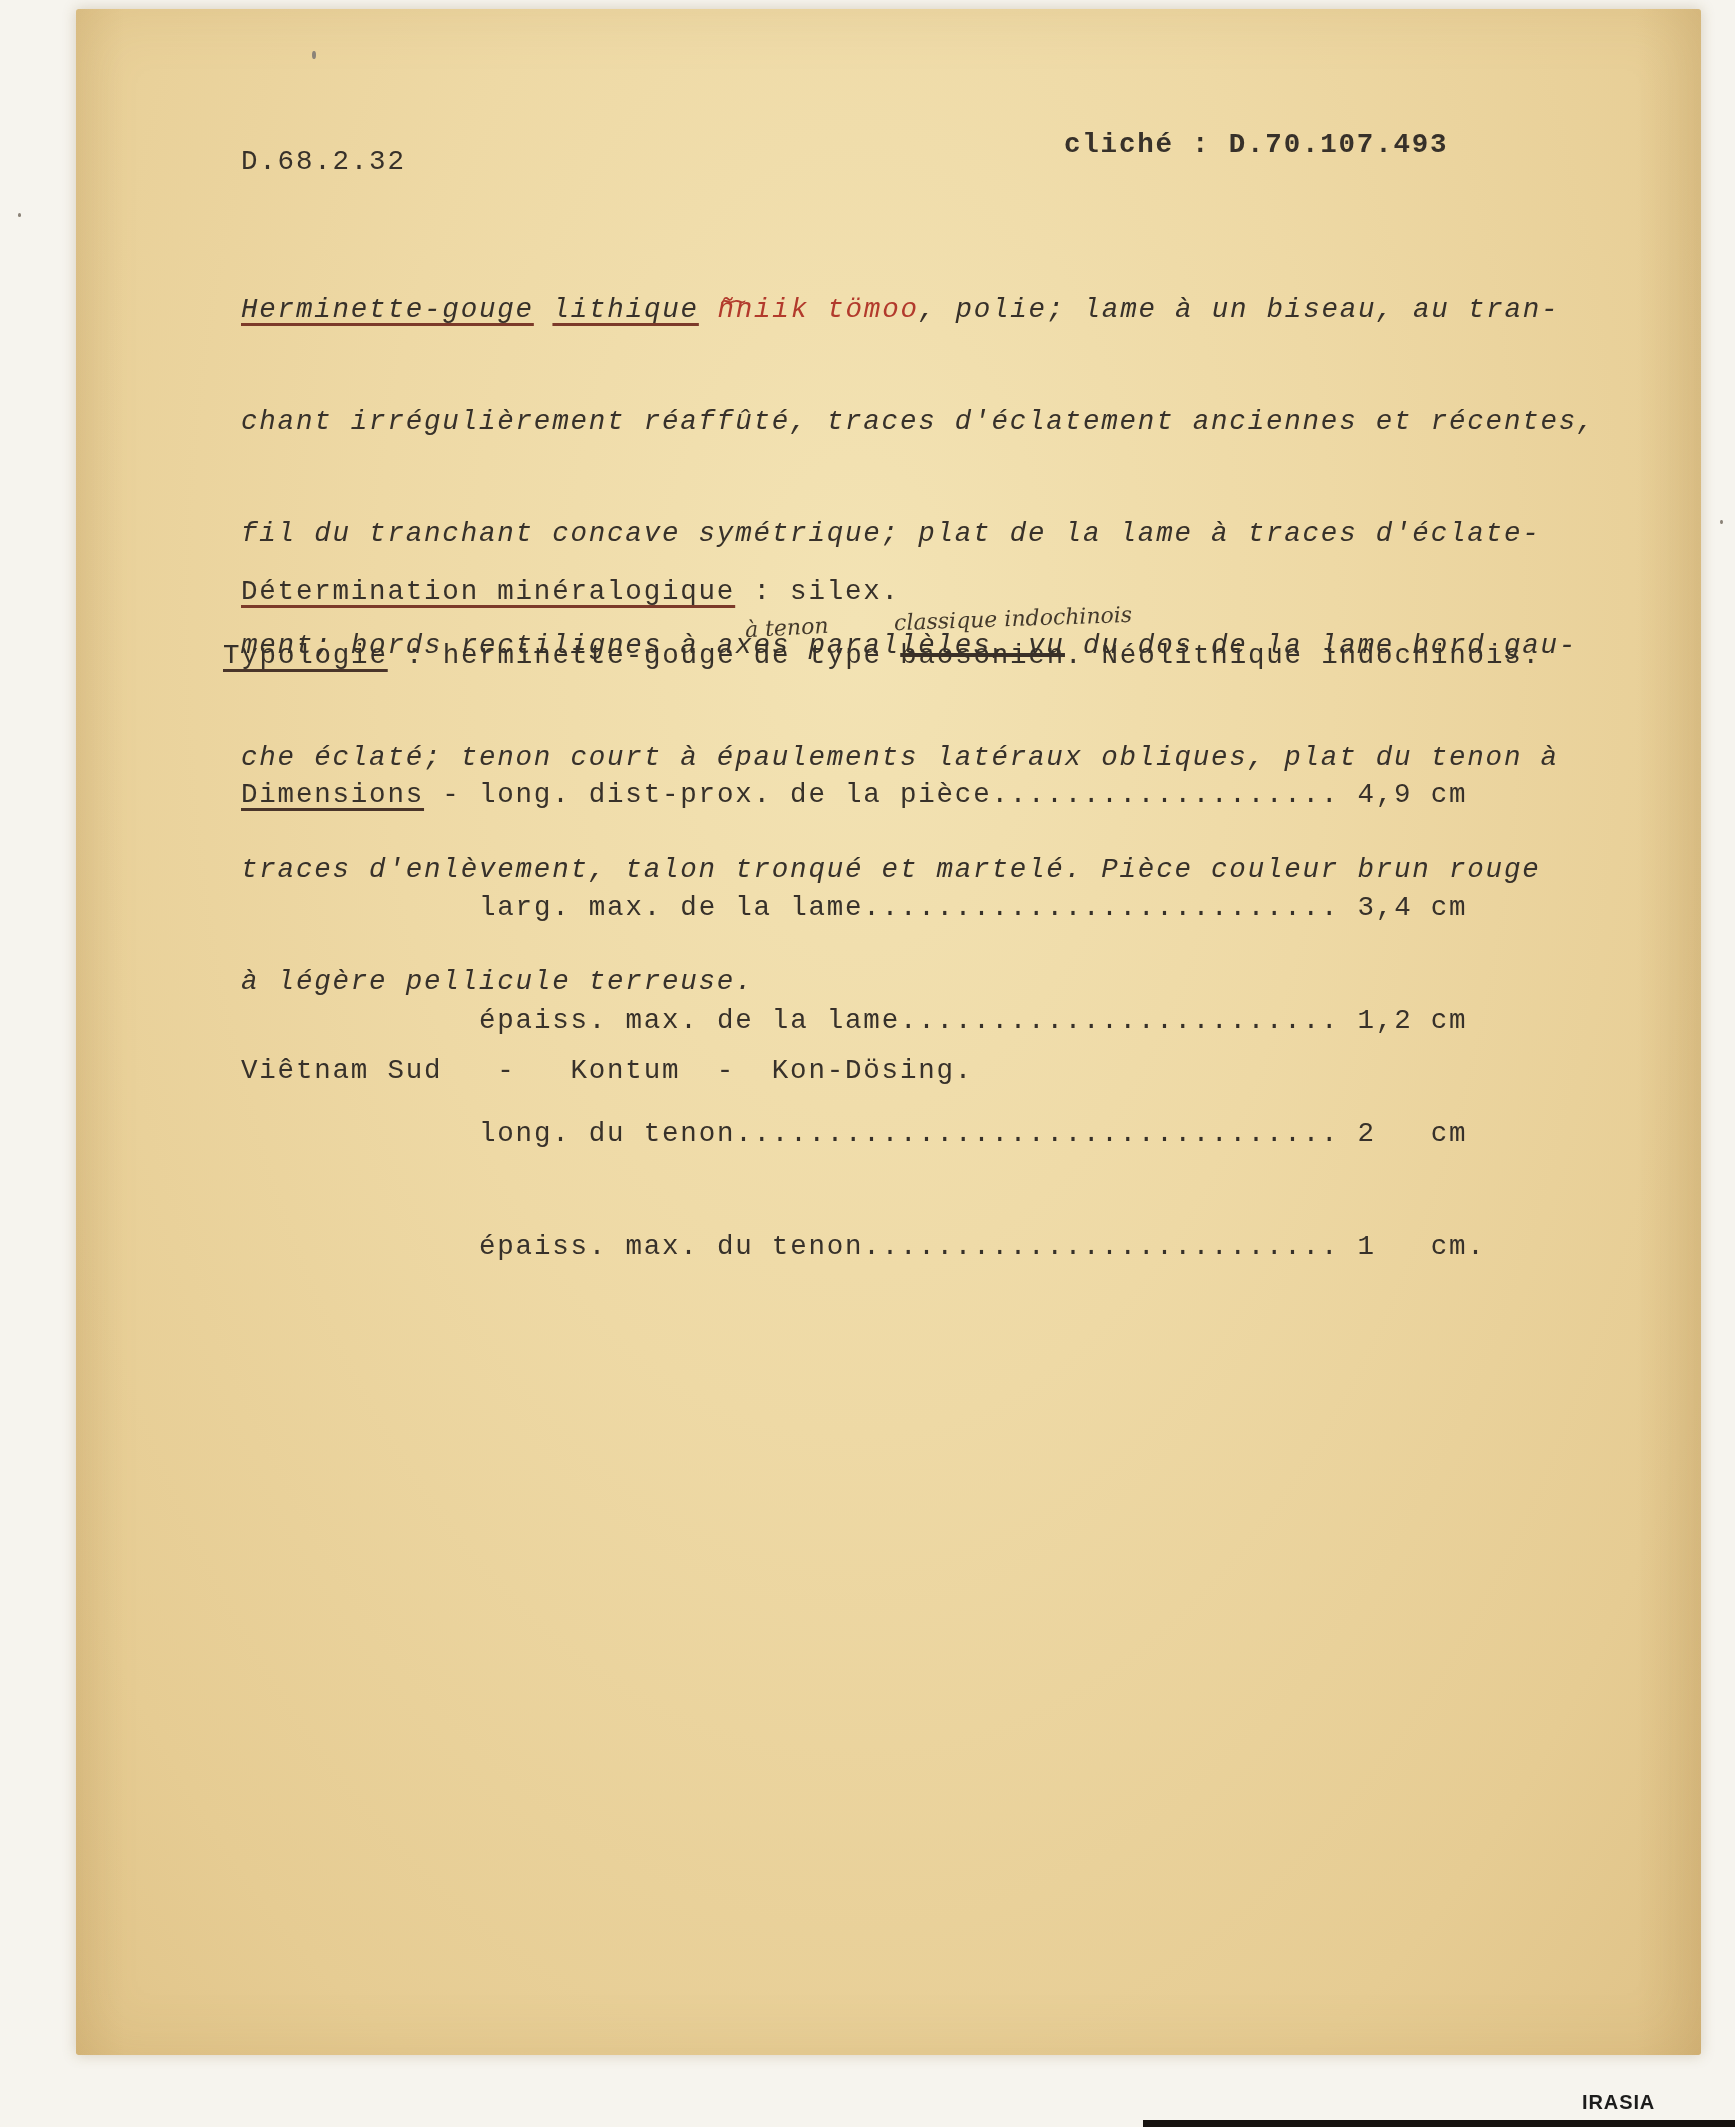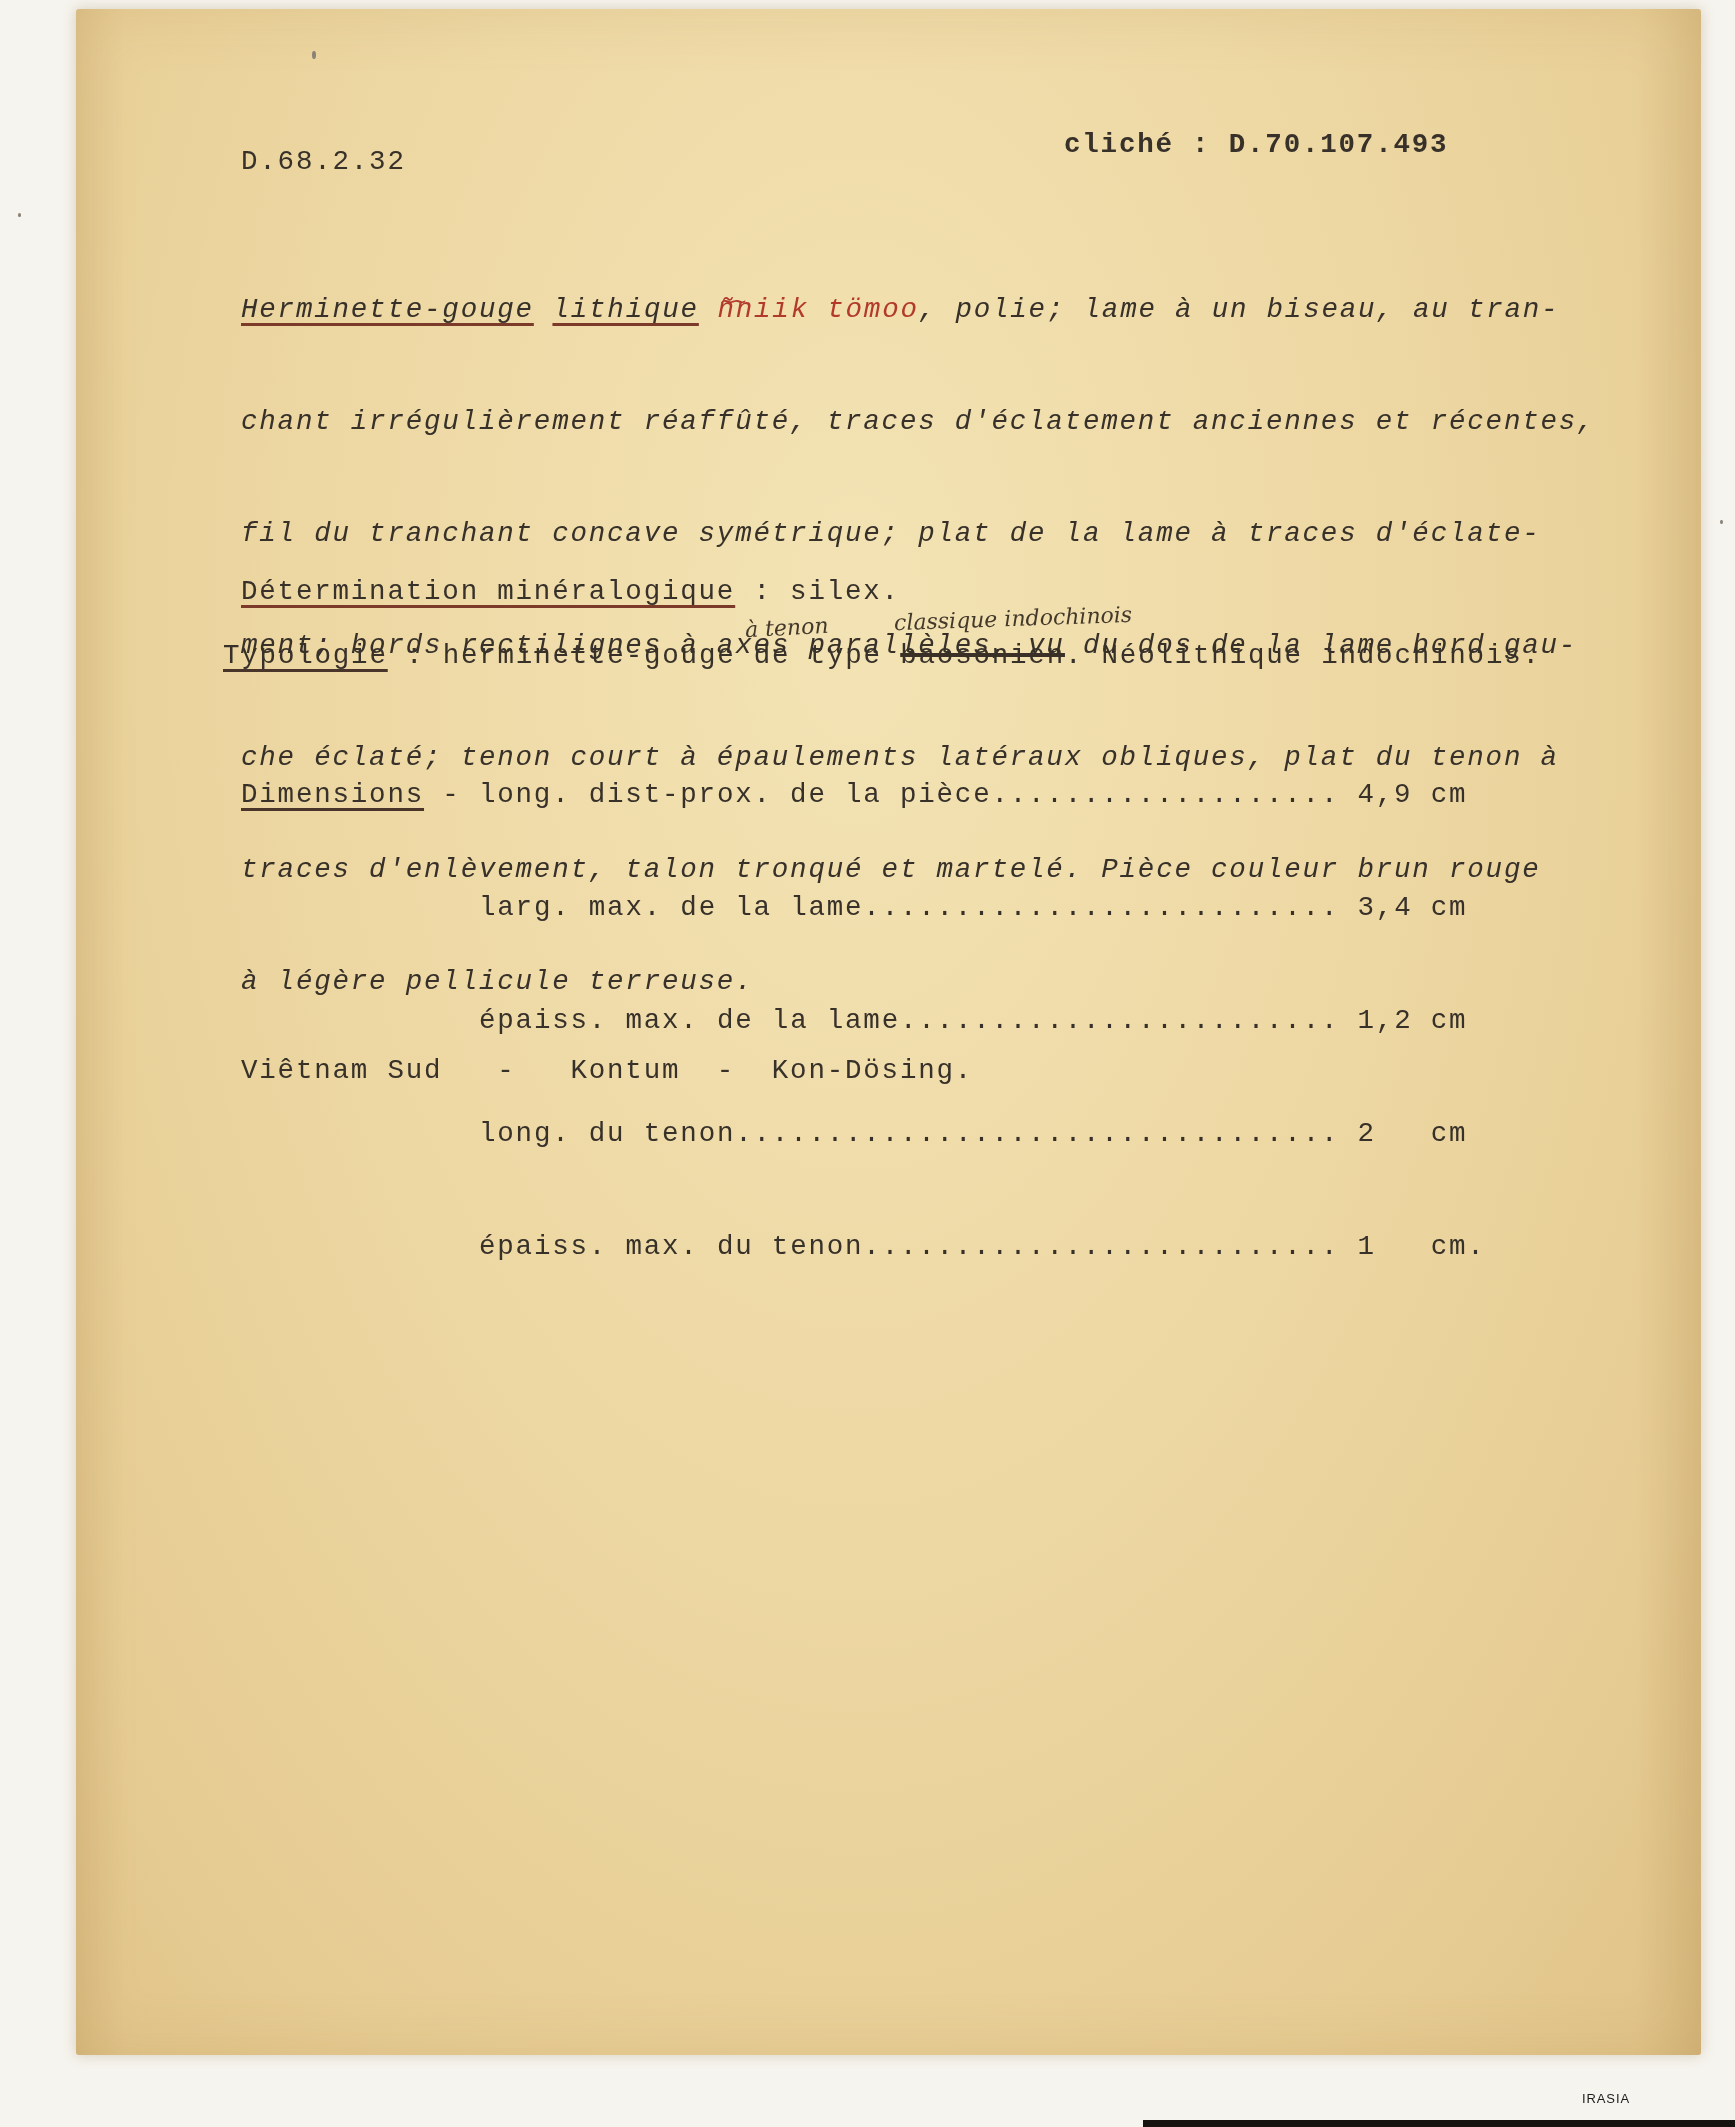--- a/index.html
+++ b/index.html
@@ -44,21 +44,21 @@
     font-size:22px;
     color:#43392b;
     letter-spacing:0;
     white-space:pre;
   }
   .dim-row { height:51px; line-height:51px; white-space:pre; }
   .dim-indent { padding-left:238px; }
   .watermark {
     position:absolute; left:1582px; top:2091px;
     font-family:"Liberation Sans","DejaVu Sans",sans-serif;
-    font-size:13px; color:#1c1c1c; letter-spacing:0.9px;
+    font-size:20px; color:#1c1c1c; letter-spacing:0.9px;font-weight:bold;
   }
   .bottom-strip {
     position:absolute; right:0; bottom:0; width:592px; height:8px;
     background:#171310;
   }
   .speck { position:absolute; background:#8b8378; border-radius:50%; }
 </style>
 </head>
 <body>
 

